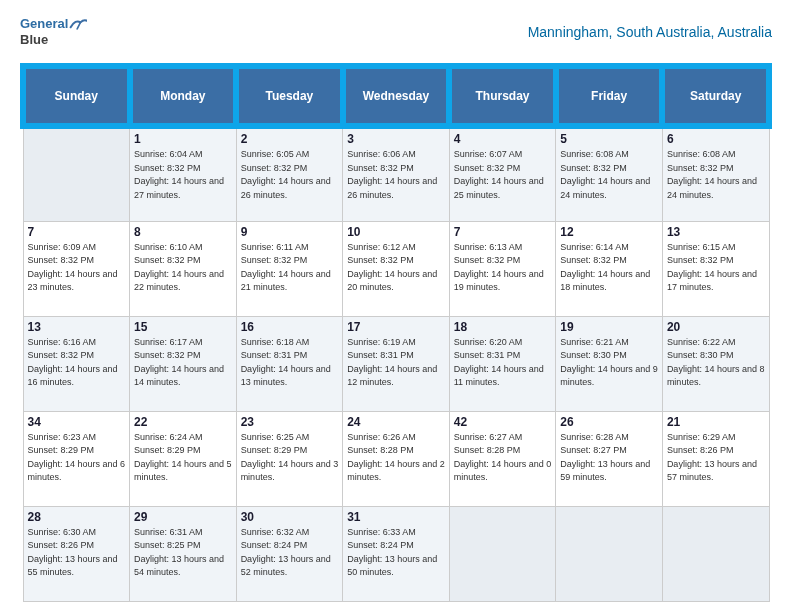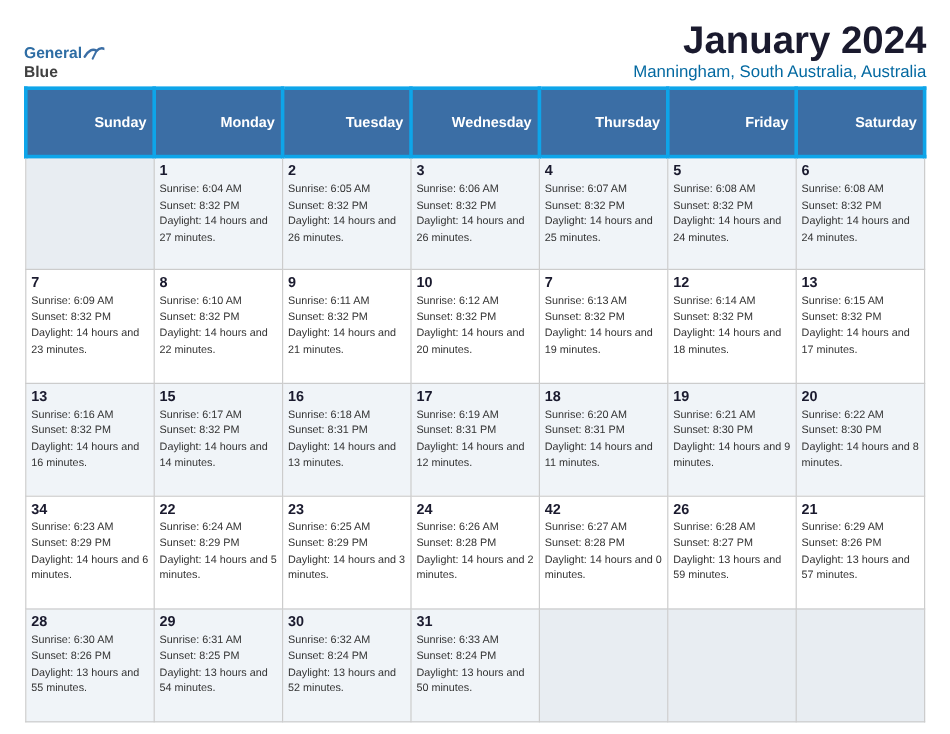--- a/index.html
+++ b/index.html
@@ -12,23 +12,23 @@
     }
     .page {
       width: 792px;
       height: 612px;
       padding: 16px 20px 10px 20px;
       display: flex;
       flex-direction: column;
     }
     .header {
       display: flex;
-      align-items: flex-end;
+      align-items: center;
       justify-content: space-between;
-      margin-bottom: 5px;
+      margin-bottom: 16px;
     }
     .logo {
       display: flex;
       align-items: center;
       gap: 2px;
     }
     .logo-text {
       font-size: 13px;
       font-weight: bold;
       color: #1a1a2e;
@@ -59,23 +59,23 @@
       width: 100%;
       border-collapse: collapse;
       flex: 1;
       table-layout: fixed;
     }
     .calendar-table th {
       background: #3b6ea5;
       color: #fff;
       font-size: 12px;
       font-weight: bold;
-      text-align: right;
+      text-align: center;
       padding: 20px 5px;
-      border: 3px solid #0ea5e9;
+      border: 6px solid #0ea5e9;
     }
     .calendar-table td {
       border: 1px solid #ccc;
       vertical-align: top;
       padding: 3px 4px;
       font-size: 9.5px;
       color: #333;
       height: 85px;
       background: #fff;
     }
@@ -112,21 +112,20 @@
           <span class="logo-text"><span>General</span></span>
           <svg class="logo-icon" viewBox="0 0 22 16" fill="none" xmlns="http://www.w3.org/2000/svg">
             <path d="M2 12 Q8 2 14 6 Q18 2 22 4" stroke="#3b6ea5" stroke-width="2.5" fill="none" stroke-linecap="round"></path>
             <path d="M14 6 Q12 10 10 14" stroke="#3b6ea5" stroke-width="2" fill="none" stroke-linecap="round"></path>
           </svg>
         </div>
         <div class="logo-text" style="color:#404040;">Blue</div>
       </div>
     </div>
     <div class="title-block">
-      <div class="calendar-title">January 2024</div>
       <div class="calendar-subtitle">Manningham, South Australia, Australia</div>
     </div>
   </div>
 
   <table class="calendar-table">
     <thead>
       <tr>
         <th>Sunday</th>
         <th>Monday</th>
         <th>Tuesday</th>

